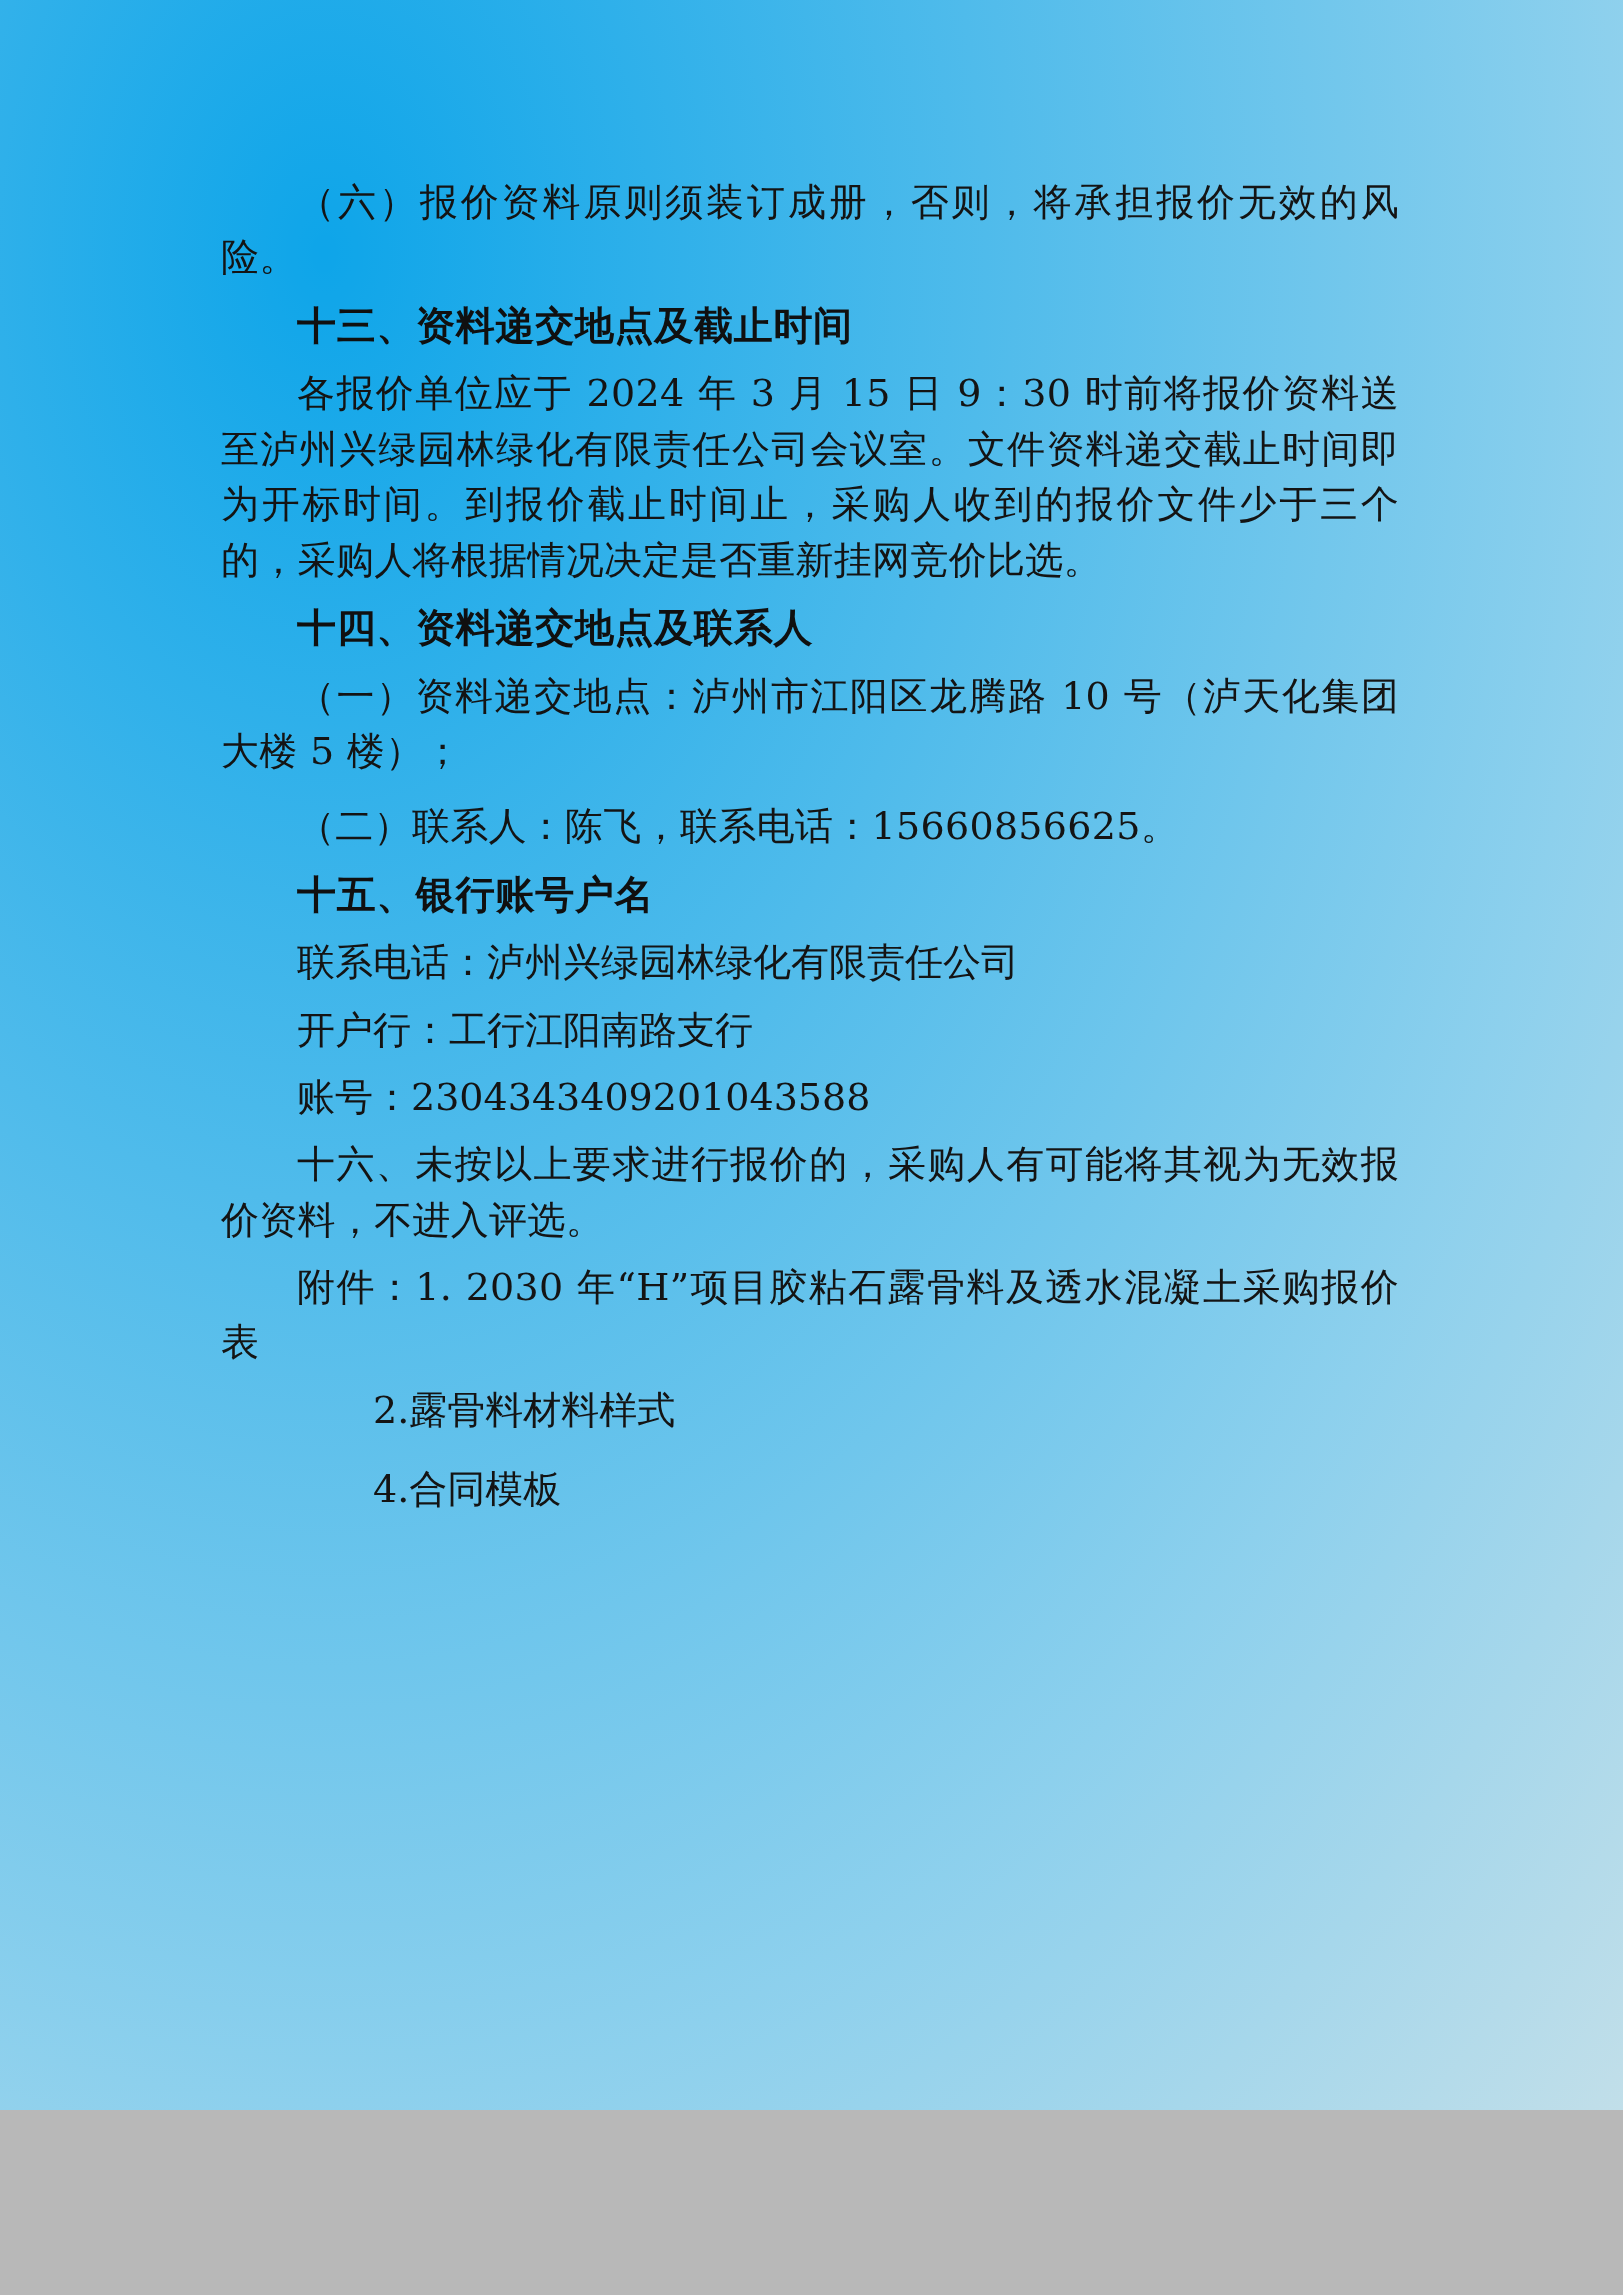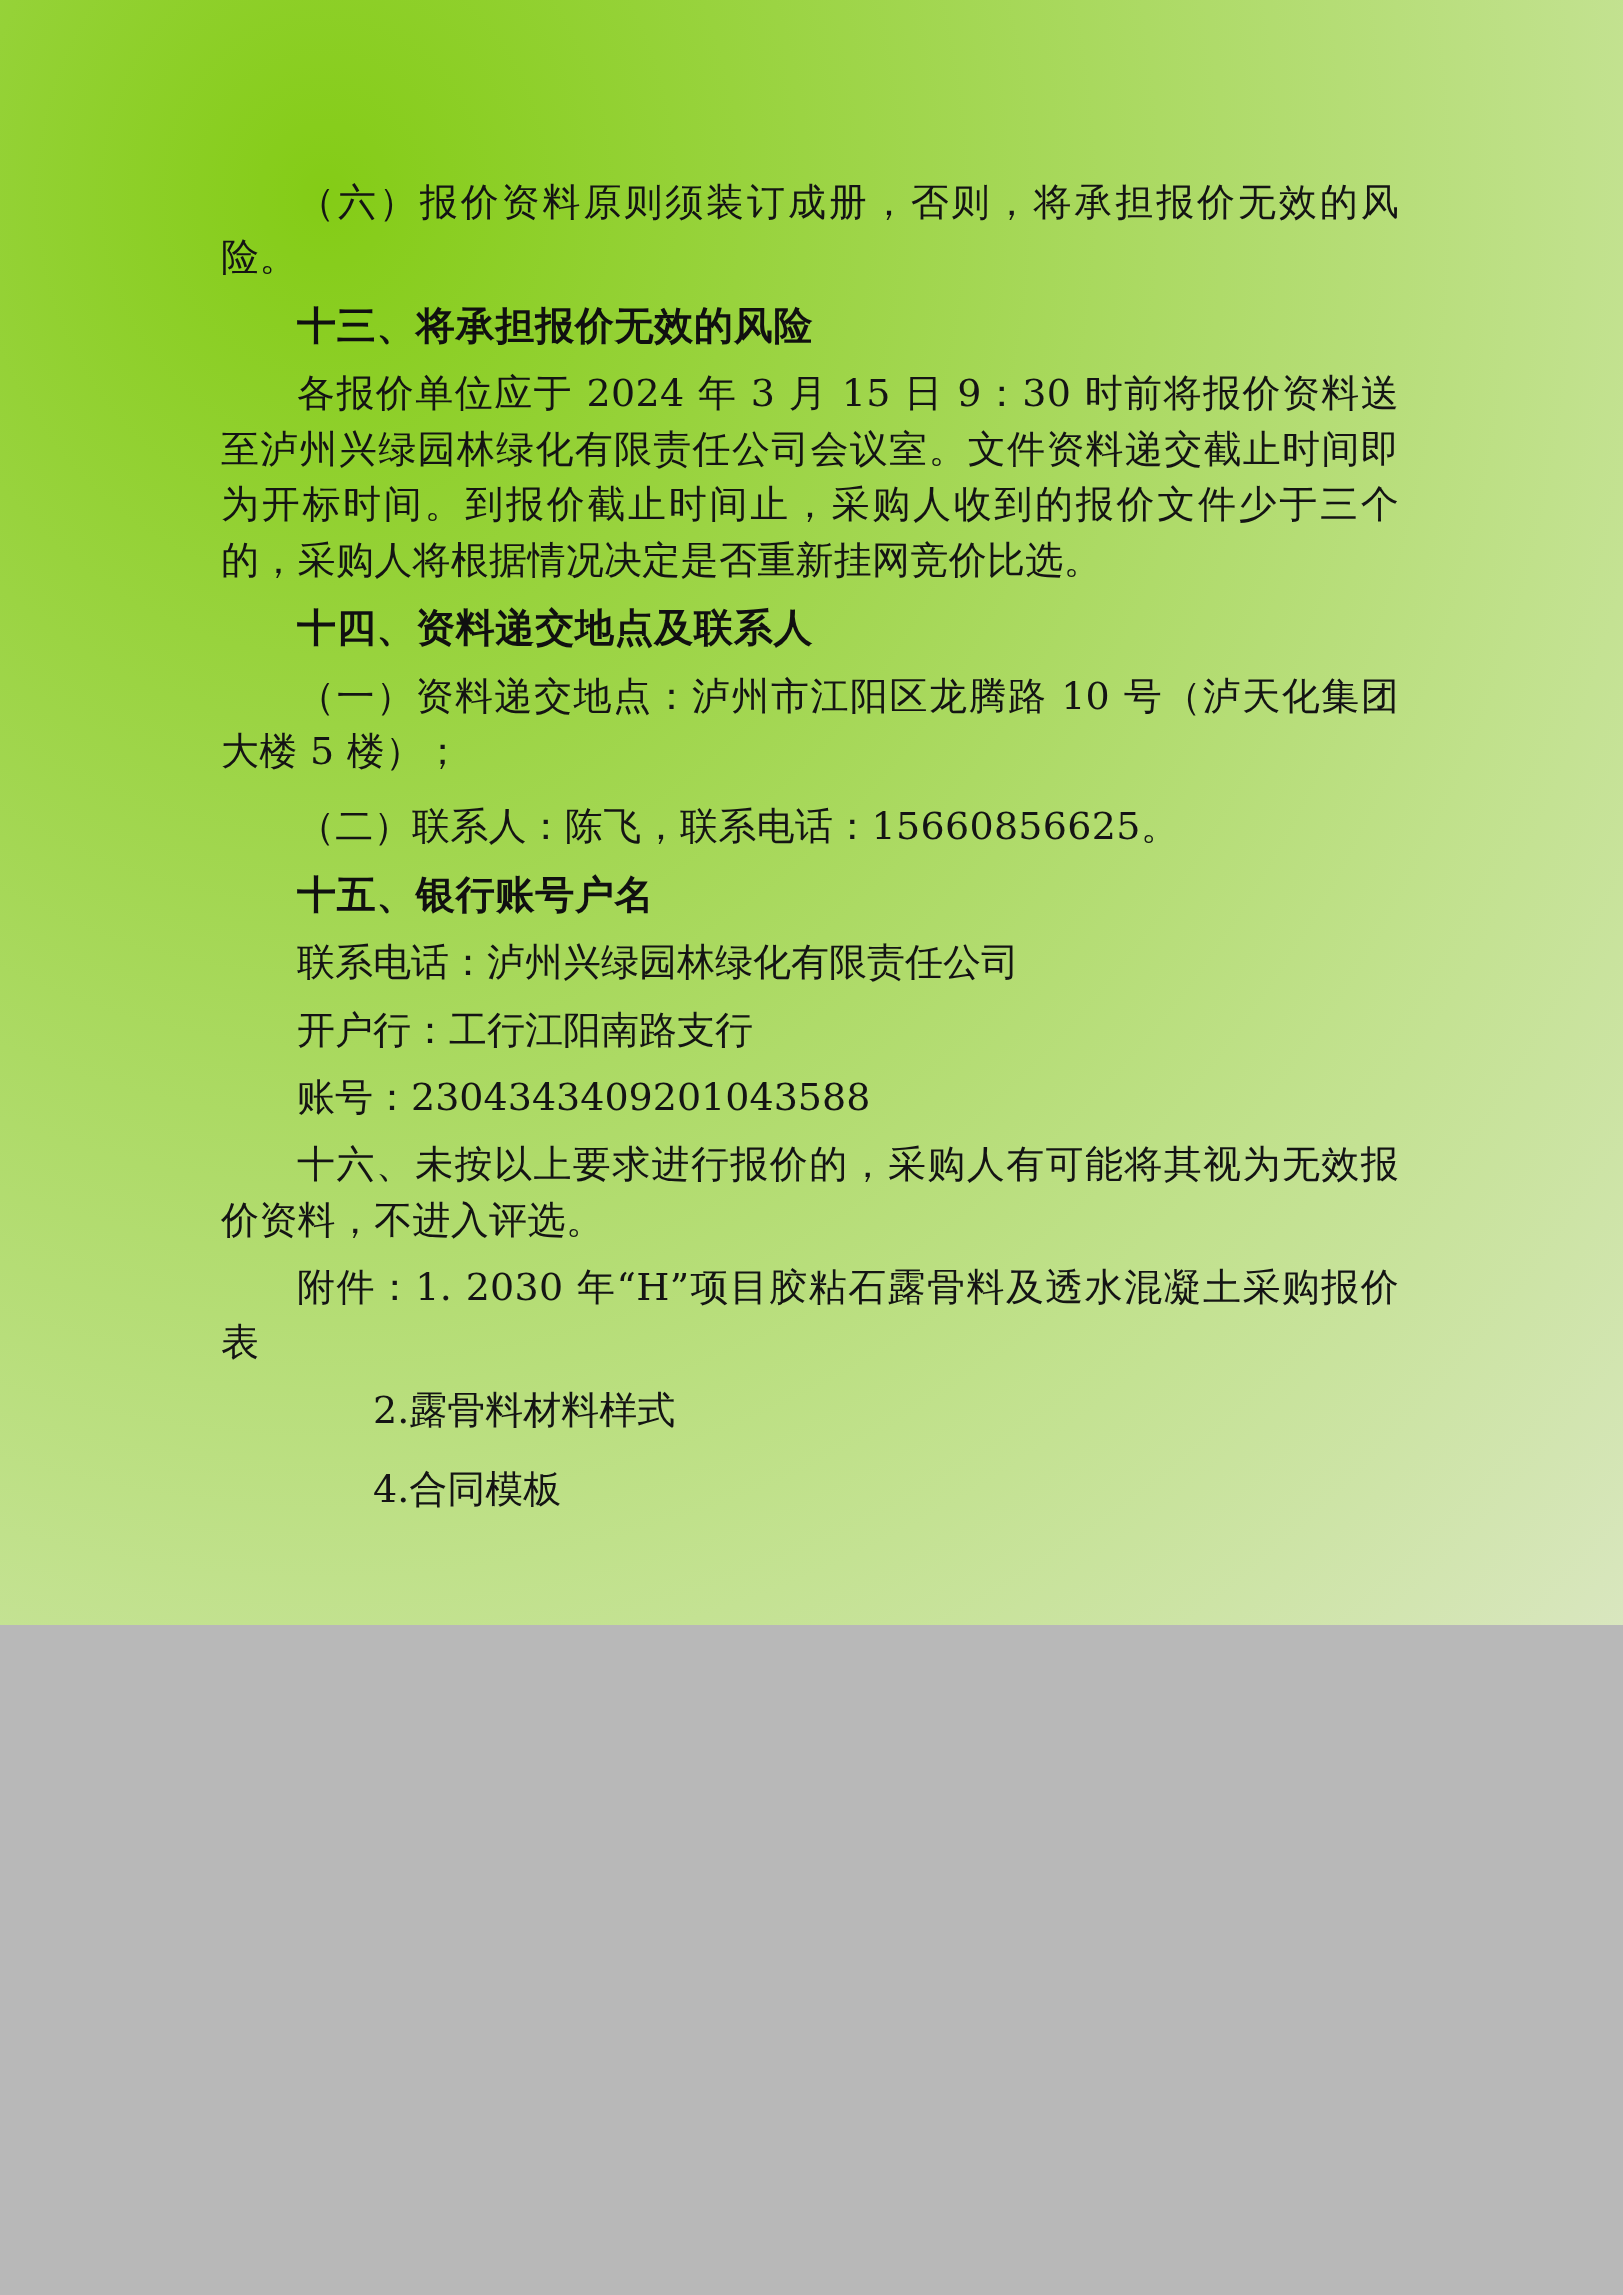--- a/index.html
+++ b/index.html
@@ -7,23 +7,23 @@
     margin: 0;
     padding: 0;
     background: #b8b8b8;
   }
   body {
     font-family: "DejaVu Serif", "Liberation Serif", serif;
   }
   .page {
     position: relative;
     width: 1623px;
-    height: 1625px;
+    height: 2110px;
     margin: 0 auto;
-    background: #84cc16;
+    background: #0ea5e9;
     box-sizing: border-box;
     overflow: hidden;
   }
   
   .paper-tint {
     position: absolute;
     inset: 0;
     background:
       radial-gradient(ellipse at 20% 12%, rgba(250,250,248,0.0) 0%, rgba(244,243,240,0.55) 70%, rgba(238,237,233,0.8) 100%);
     pointer-events: none;
@@ -79,21 +79,21 @@
 
 <div class="page">
   <div class="paper-tint"></div>
 
   <div class="content">
 
     <p class="body-text indent">（六）报价资料原则须装订成册，否则，将承担报价无效的风险。</p>
 
     <div class="gap-sm"></div>
 
-    <h2 class="heading">十三、将承担报价无效的风险</h2>
+    <h2 class="heading">十三、资料递交地点及截止时间</h2>
 
     <div class="gap-sm"></div>
 
     <p class="body-text indent">各报价单位应于 2024 年 3 月 15 日 9：30 时前将报价资料送至泸州兴绿园林绿化有限责任公司会议室。文件资料递交截止时间即为开标时间。到报价截止时间止，采购人收到的报价文件少于三个的，采购人将根据情况决定是否重新挂网竞价比选。</p>
 
     <div class="gap-sm"></div>
 
     <h2 class="heading">十四、资料递交地点及联系人</h2>
 
     <div class="gap-sm"></div>

